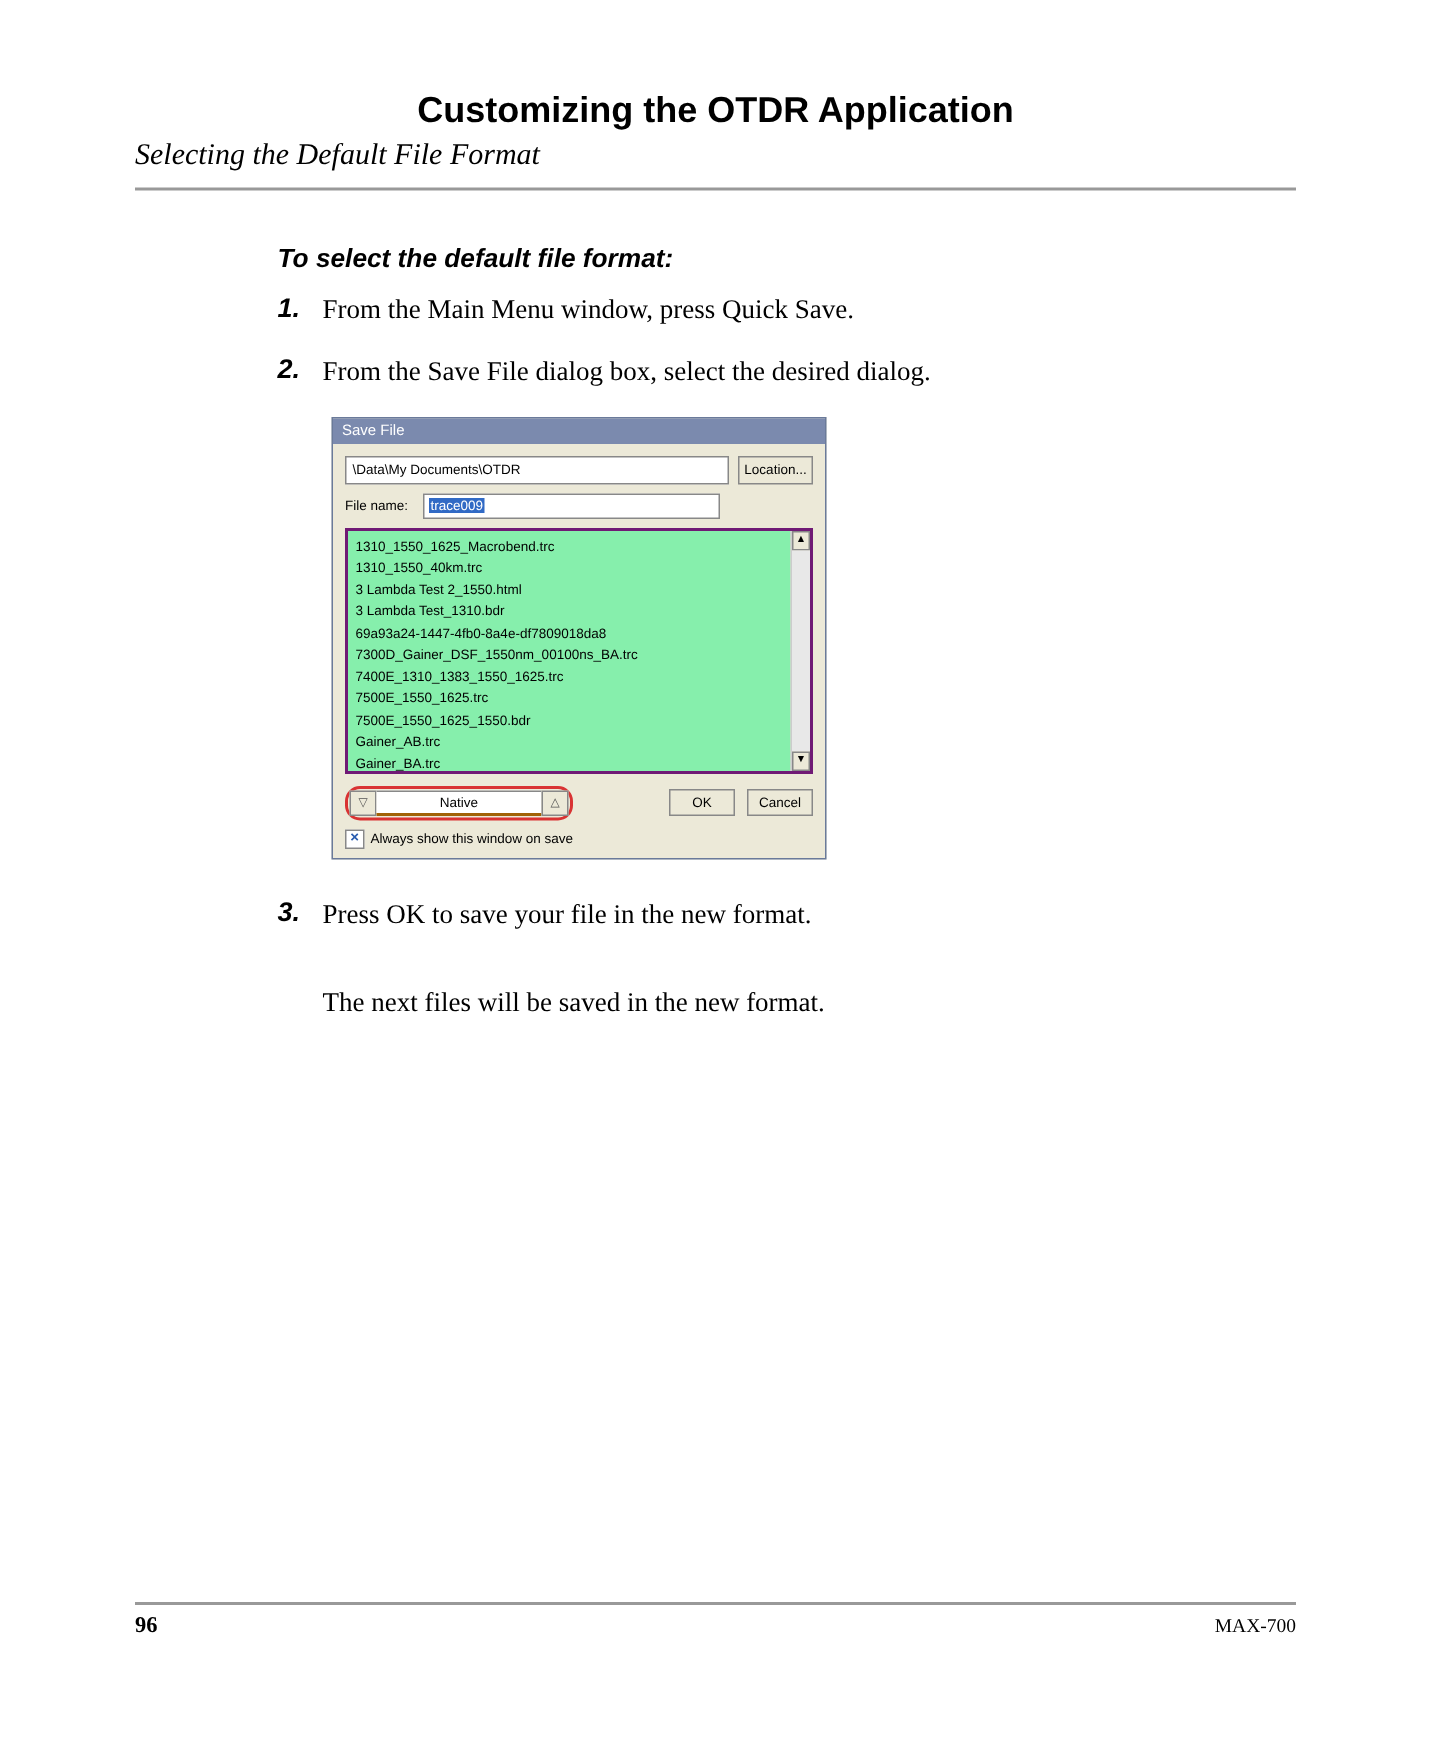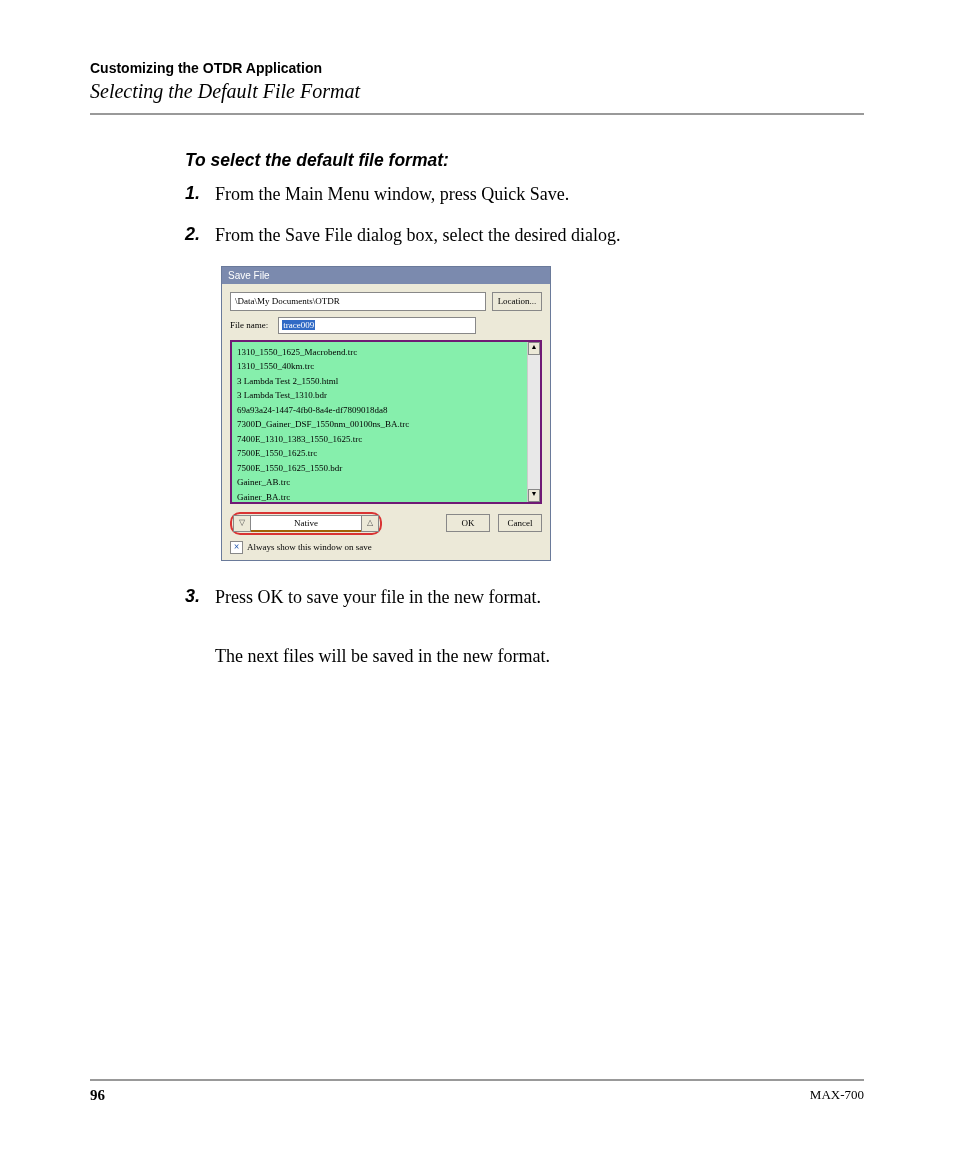--- a/index.html
+++ b/index.html
@@ -9,22 +9,23 @@
     width: 954px;
     height: 1159px;
     box-sizing: border-box;
     color: #000;
     background: #fff;
     position: relative;
   }
   .chapter-title {
     font-family: Verdana, Arial, sans-serif;
     font-weight: bold;
-    font-size: 14px;
+    font-size: 24px;
     margin: 0 0 4px 0;
+    text-align: center;
   }
   .section-title {
     font-style: italic;
     font-size: 20px;
     margin: 0 0 10px 0;
   }
   hr.rule {
     border: none;
     border-top: 2px solid #999;
     margin: 0 0 35px 0;
@@ -65,21 +66,21 @@
     font-family: Tahoma, Arial, sans-serif;
     font-size: 9px;
     background: #ece9d8;
   }
   .titlebar {
     background: #7b8aae;
     color: #fff;
     font-size: 10px;
     padding: 3px 6px;
   }
-  .dlg-body { padding: 8px 8px 6px 8px; font-family: Liberation Serif, serif; }
+  .dlg-body { padding: 8px 8px 6px 8px; }
   .row { display: flex; gap: 6px; margin-bottom: 6px; align-items: center; }
   .path-input {
     flex: 1;
     background: #fff;
     border: 1px solid #888;
     padding: 3px 4px;
     font-size: 9px;
     height: 11px;
   }
   .btn {
@@ -186,21 +187,21 @@
     background: #fff;
     color: #2a5db0;
     font-size: 10px;
     line-height: 9px;
     text-align: center;
     font-weight: bold;
   }
 
   .footer {
     position: absolute;
-    bottom: 55px;
+    bottom: 66px;
     left: 90px;
     right: 90px;
   }
   .footer hr {
     border: none;
     border-top: 2px solid #999;
     margin: 0 0 6px 0;
   }
   .footer-row {
     display: flex;

